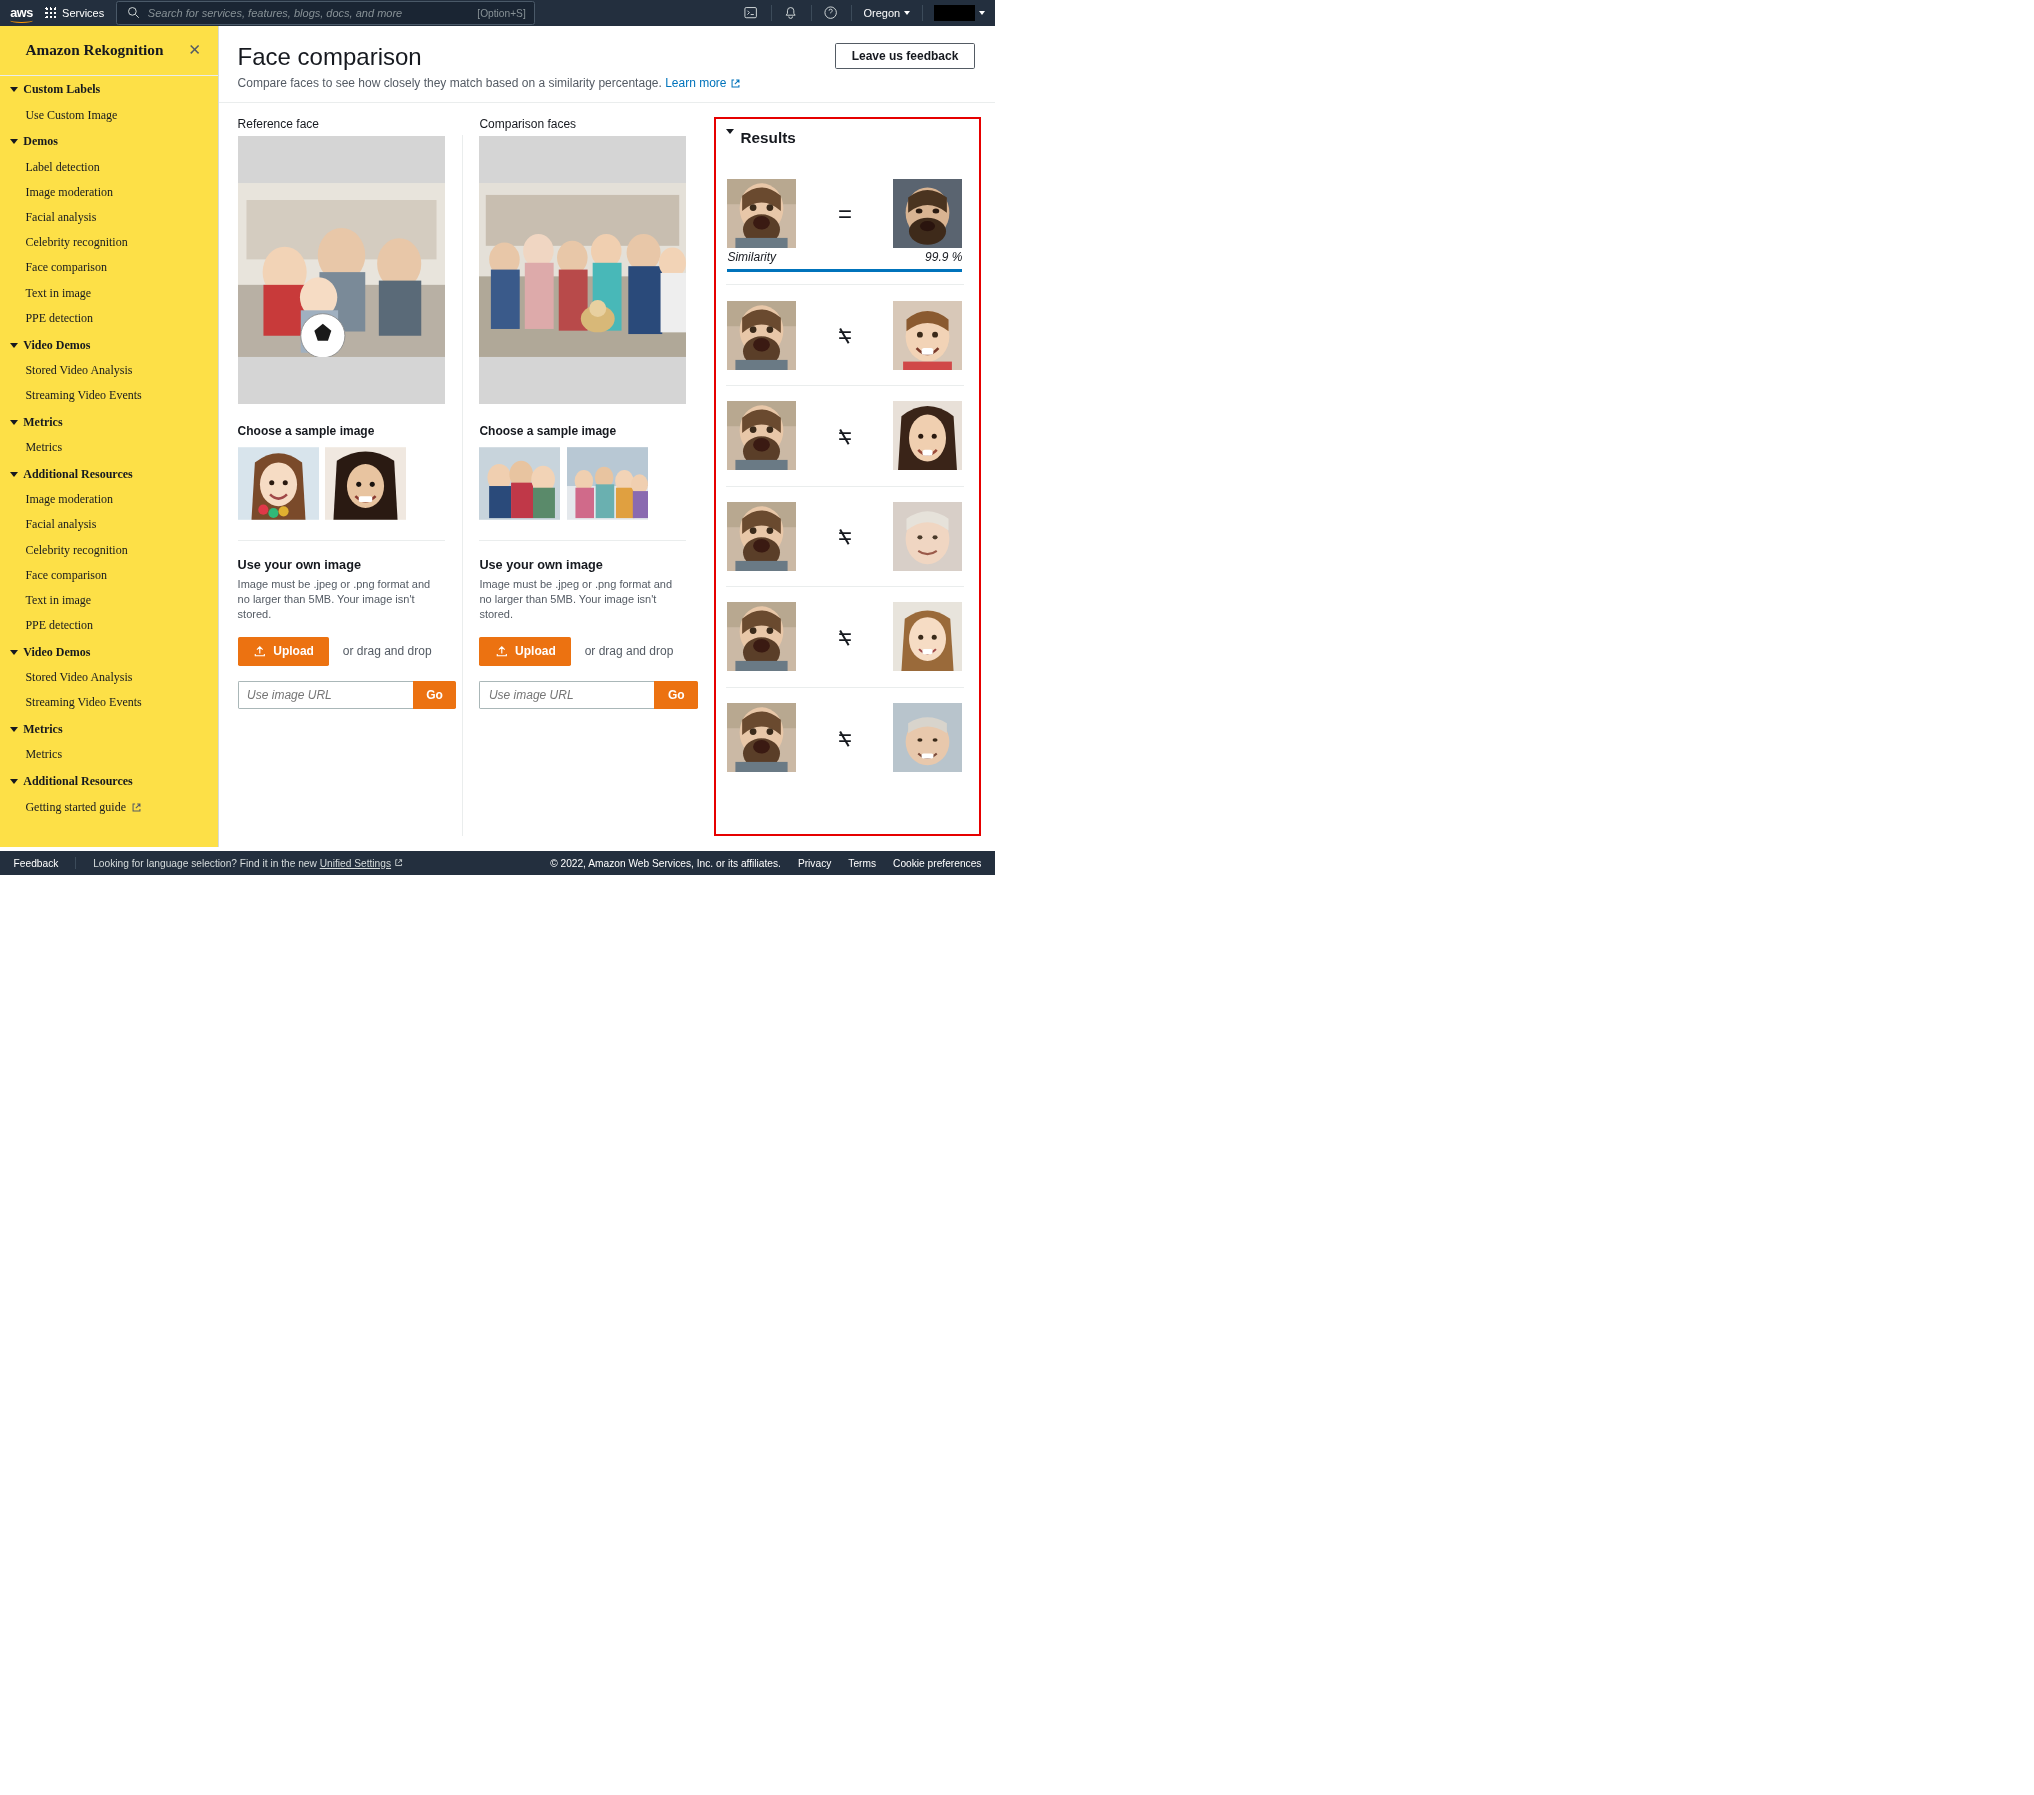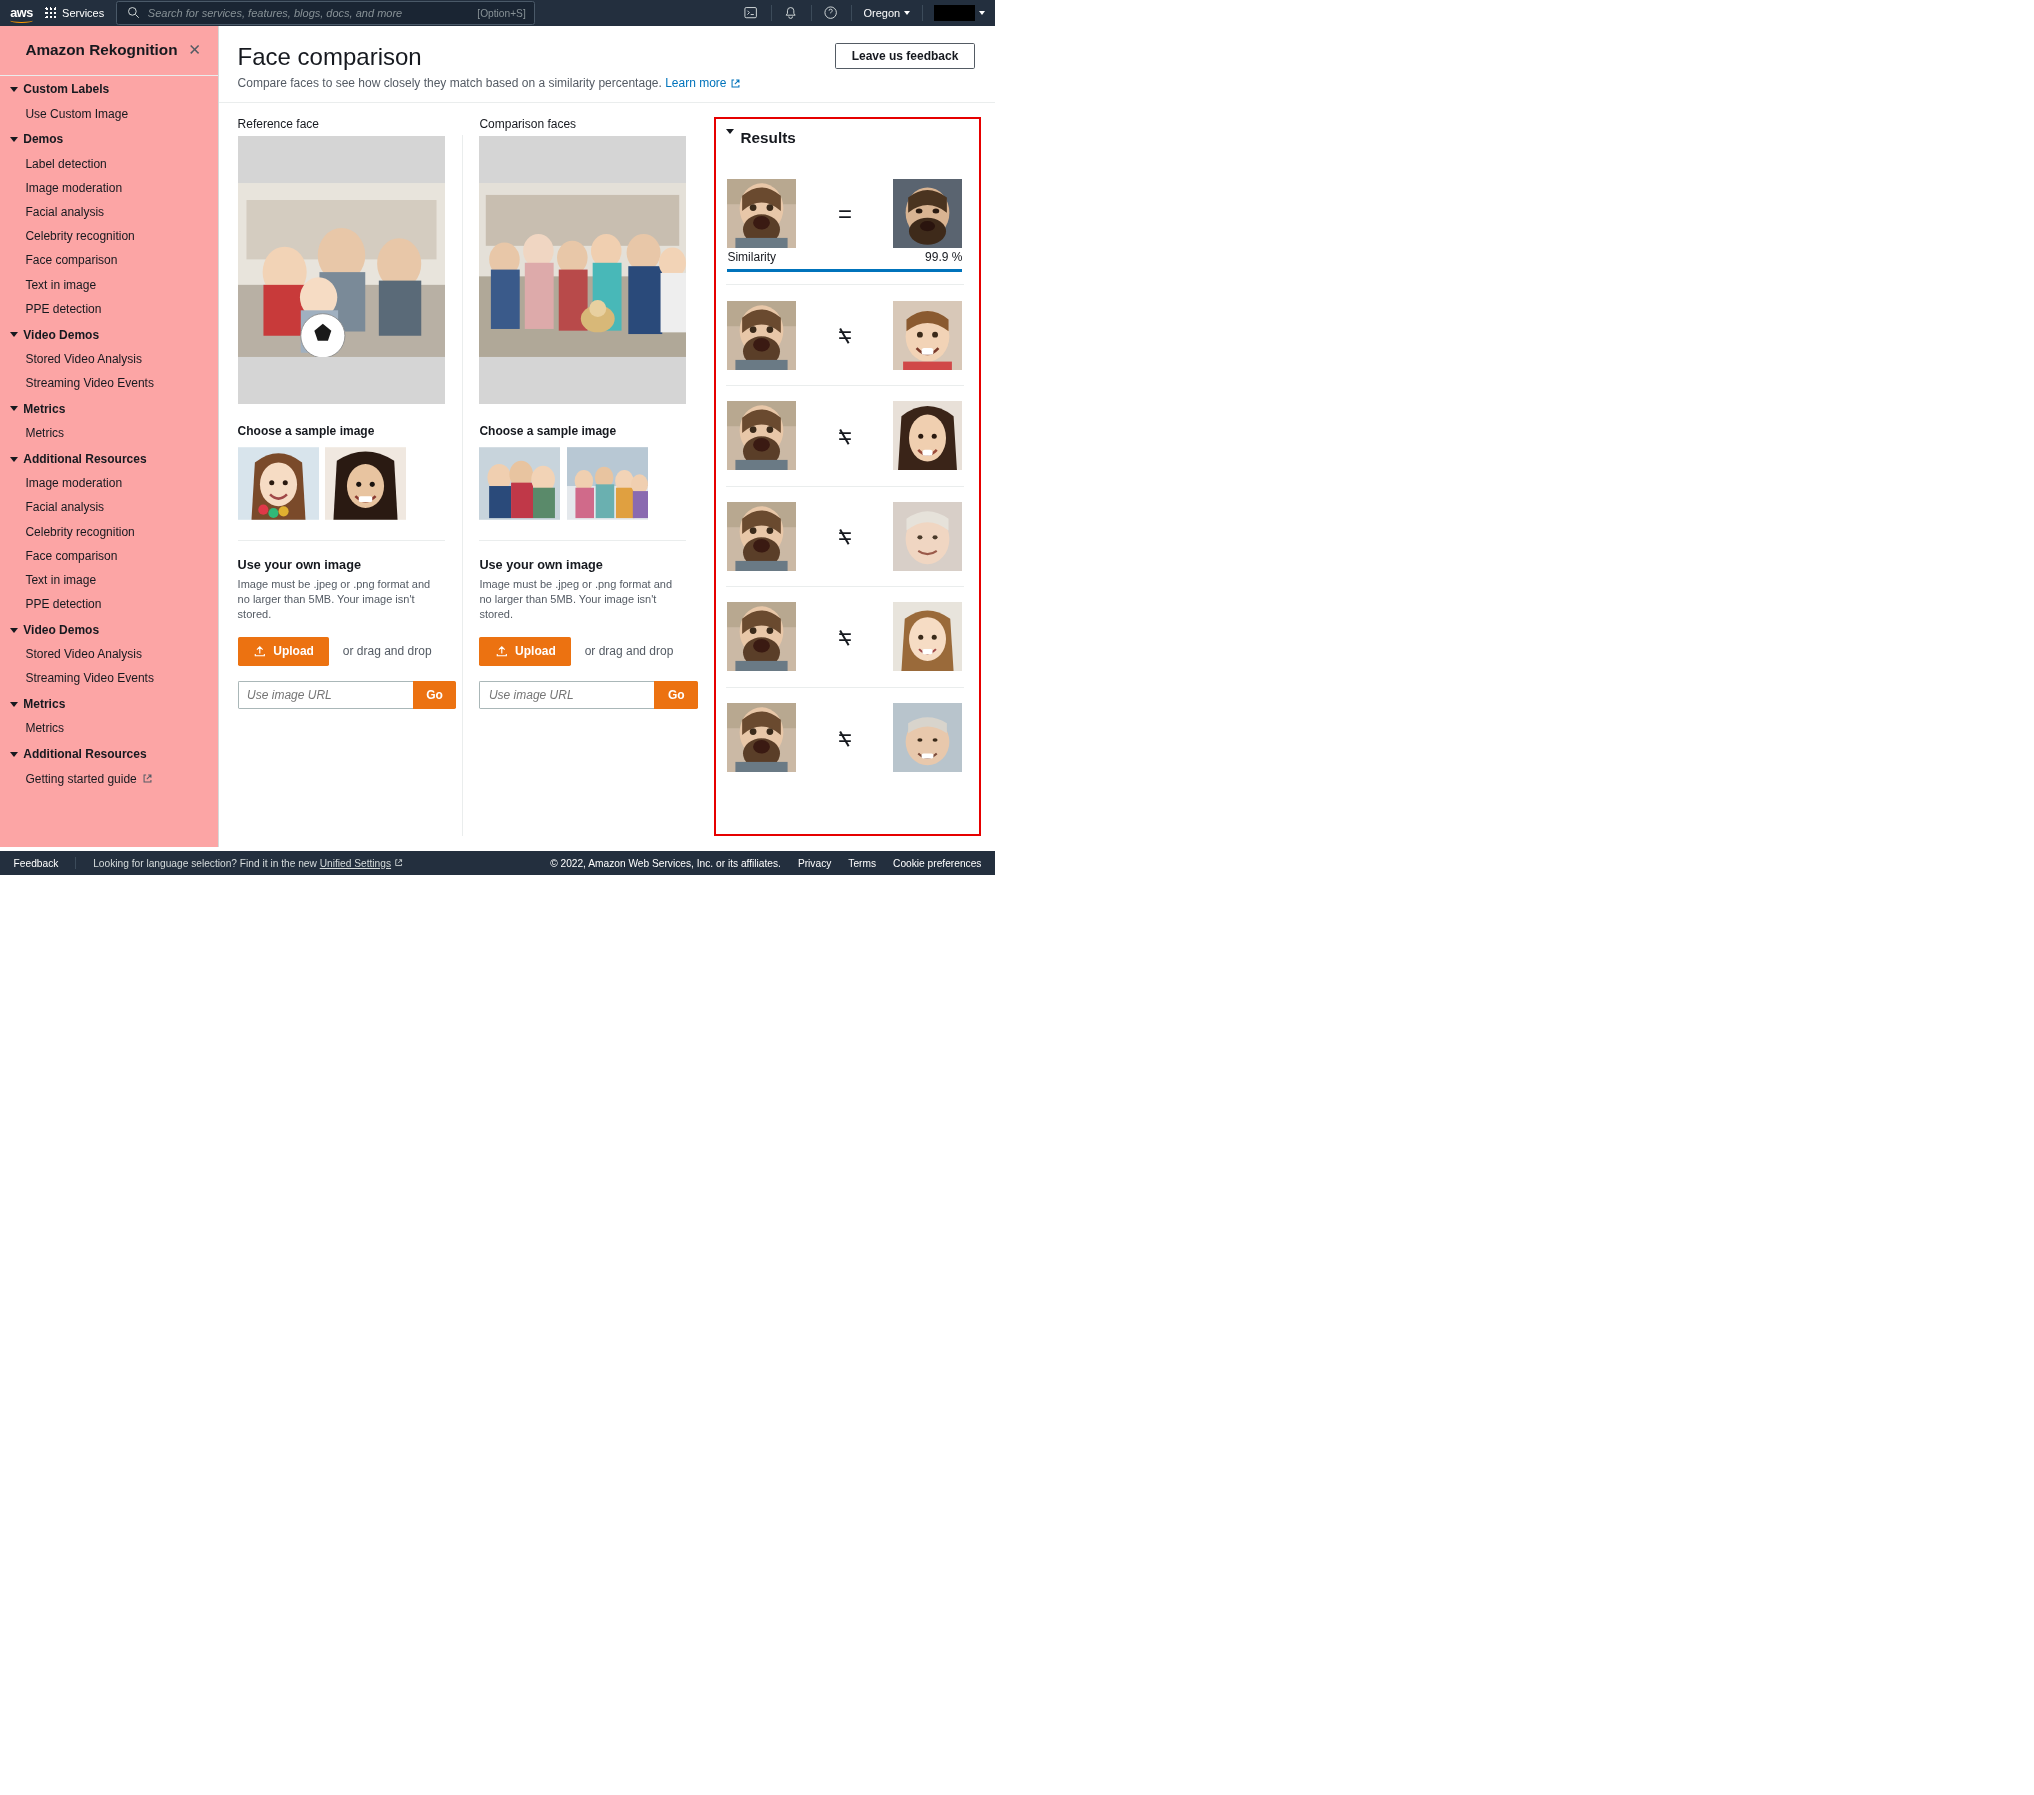--- a/index.html
+++ b/index.html
@@ -70,21 +70,22 @@
   .account-box { width:41px; height:15.3px; background:#000; }
 
   
   .main-area { display:flex; height: calc(100% - 30.5px - 24px); }
 
   
   .sidebar {
     width:219px; flex:0 0 219px;
     border-right:0.8px solid #d5dbdb;
     overflow:auto;
-    background:#fca5a5;
+    background:#fde047;
+    font-family:Liberation Serif, serif;
   }
   .sidebar-header {
     display:flex; align-items:center; justify-content:space-between;
     padding: 15.3px 17px 15.3px 25.4px;
     border-bottom:0.8px solid #eaeded;
   }
   .sidebar-title { font-size:15.3px; font-weight:bold; }
   .close-x { font-size:15.3px; color:#545b64; cursor:pointer; }
   .nav-heading {
     display:flex; align-items:center; gap:5.1px;
@@ -172,21 +173,21 @@
   .result-row {
     display:flex; align-items:center; justify-content:space-between;
     padding: 15.3px 1.7px;
     border-bottom:0.8px solid #eaeded;
   }
   .result-row:last-child { border-bottom:none; }
   .face-box { width:69px; height:69px; flex:0 0 69px; }
   .rel-sign { font-size:24px; font-weight:300; flex:0 0 34px; text-align:center; position:relative; }
   .neq::after { content:""; position:absolute; left:8.5px; right:8.5px; top:50%; height:1.7px; background:#16191f; transform:rotate(60deg); }
   .similarity-block { width:100%; }
-  .sim-head { display:flex; justify-content:space-between; font-size:12px; margin-top:1.7px; }
+  .sim-head { display:flex; justify-content:space-between; font-size:12px; margin-top:1.7px;font-style:italic; }
   .sim-bar { height:3.4px; background:#0073bb; margin-top:5.1px; width:100%; }
 
   
   .face-svg { width:100%; height:100%; display:block; }
 
   
   .footer {
     position:absolute; left:0; right:0; bottom:0;
     height:24px; background:#232f3e; color:#fff;
     display:flex; align-items:center; padding:0 13.6px; font-size:10.2px;

